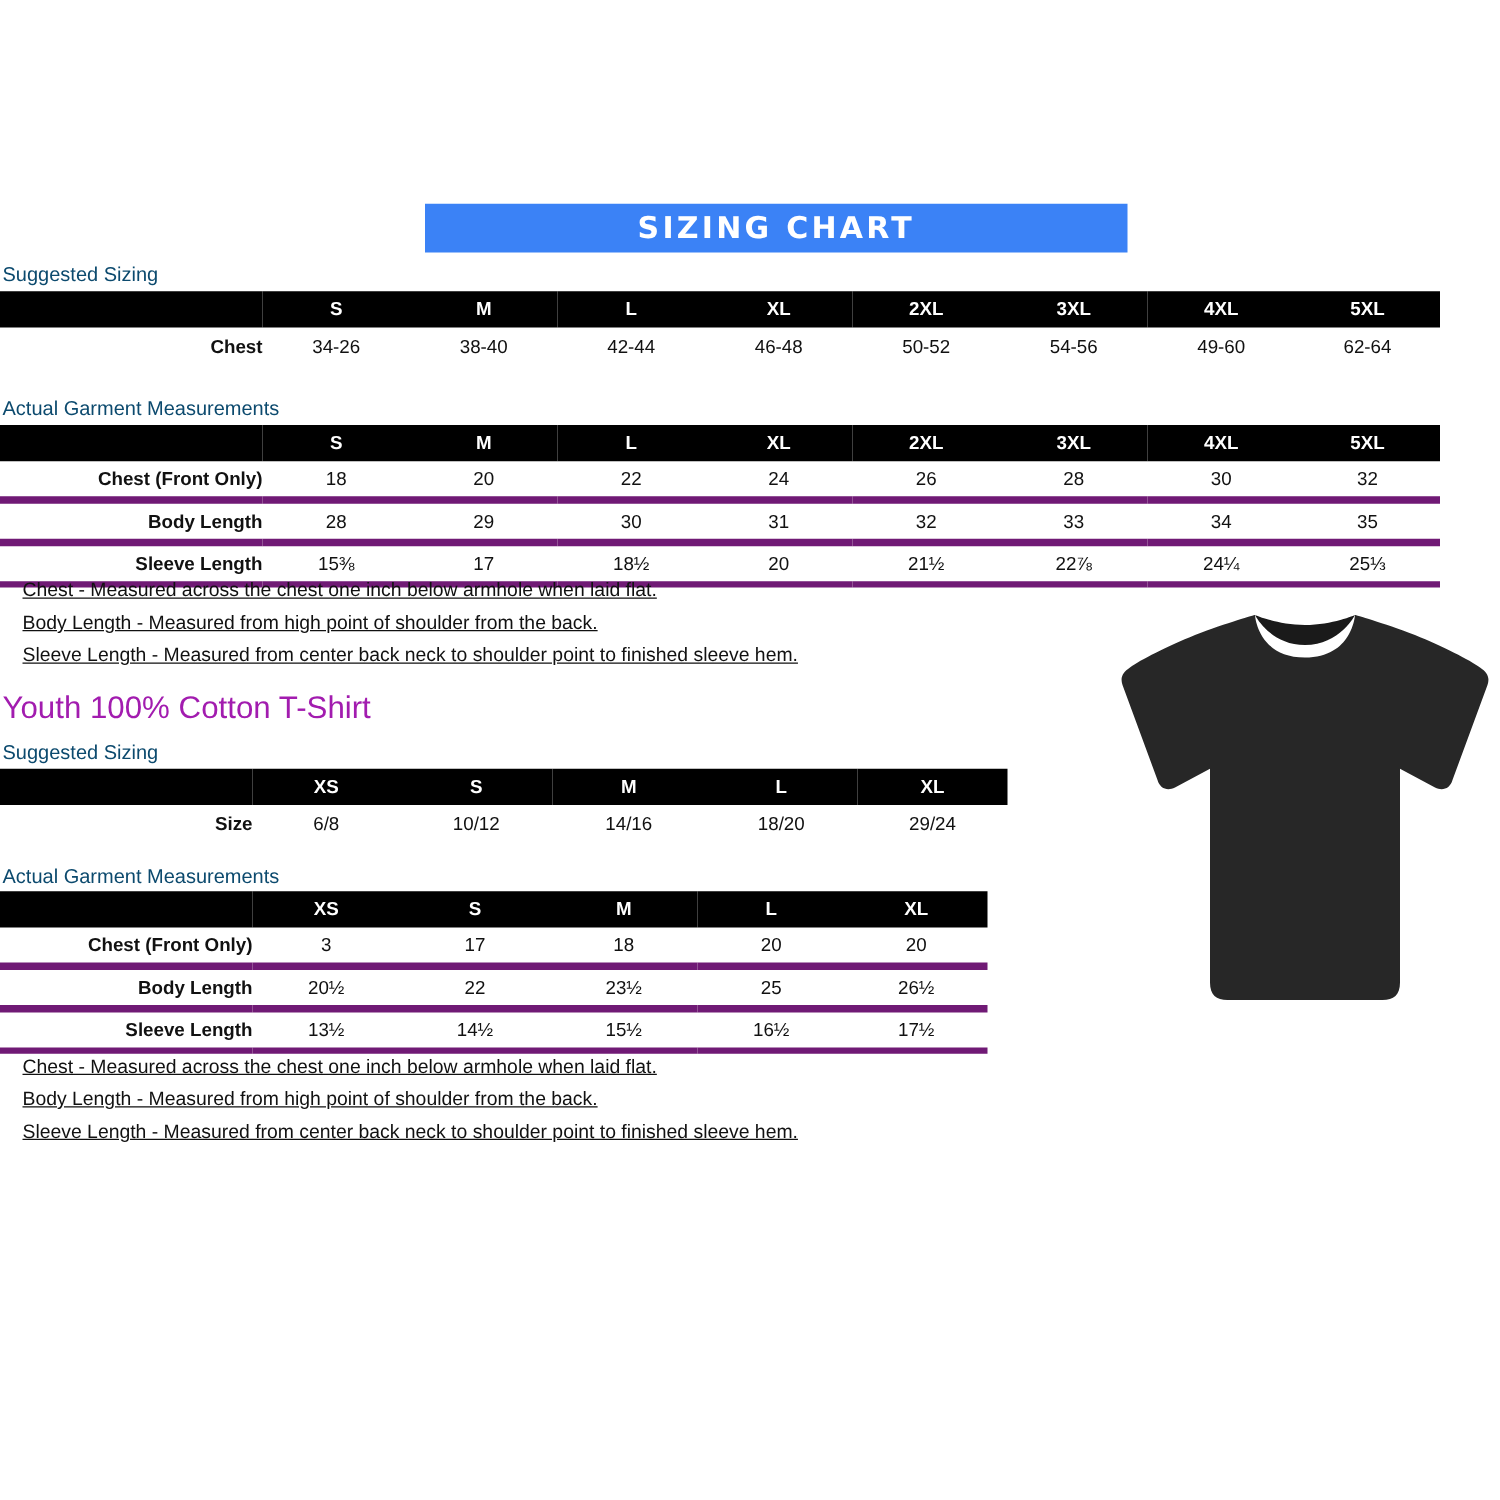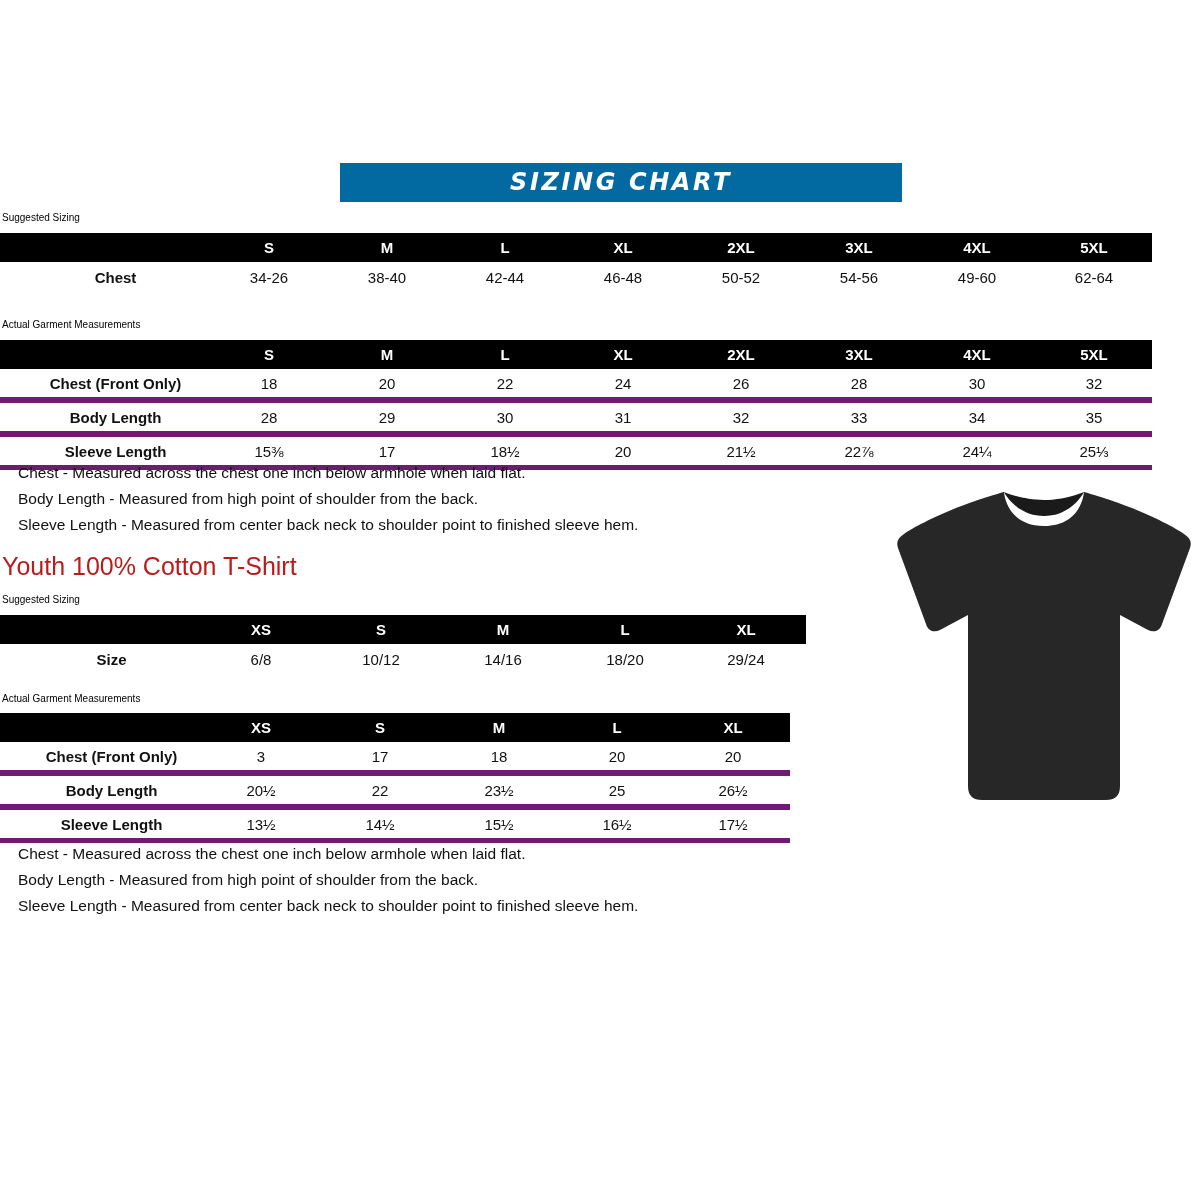--- a/index.html
+++ b/index.html
@@ -34,52 +34,51 @@
     letter-spacing: 0.2px;
     color: #111;
     white-space: nowrap;
   }
   .sizing-chart-banner {
     position: absolute;
     left: 340px;
     top: 163px;
     width: 562px;
     height: 39px;
-    background: #0369a1;
-    font-style: italic;
+    background: #3b82f6;
   }
   .sizing-chart-banner span {
     display: block;
     text-align: center;
     color: #fff;
     font-size: 24px;
     font-weight: 700;
     letter-spacing: 2.6px;
     line-height: 39px;
     font-family: "DejaVu Sans", sans-serif;
   }
 
   .sub-label {
     position: absolute;
-    font-size: 10px;
-    color: #000000;
+    font-size: 16px;
+    color: #0c4a6e;
     white-space: nowrap;
   }
   .lbl-suggested-1 { left: 2px; top: 212px; }
   .lbl-actual-1    { left: 2px; top: 319px; }
   .lbl-suggested-2 { left: 2px; top: 594px; }
   .lbl-actual-2    { left: 2px; top: 693px; }
 
   .youth-title {
     position: absolute;
     left: 2px;
     top: 552px;
     font-size: 25px;
     font-weight: 400;
-    color: #b91c1c;
+    color: #a21caf;
     white-space: nowrap;
   }
 
   
   table.sz {
     position: absolute;
     border-collapse: collapse;
     table-layout: fixed;
     font-size: 15px;
   }
@@ -98,21 +97,21 @@
   }
   table.sz thead th.rowhead {
     text-align: left;
   }
   table.sz tbody td {
     text-align: center;
     color: #111;
     border-bottom: 6px solid #701a75;
   }
   table.sz tbody td.rowhead {
-    text-align: center;
+    text-align: right;
     font-weight: 700;
     padding-left: 21px;
   }
   table.sz tbody tr:last-child td {
     border-bottom: 5px solid #701a75;
   }
 
   
   #adult-suggested { left: 0px; top: 233px; width: 1152px; }
   #adult-suggested thead th { height: 29px; }
@@ -132,20 +131,21 @@
   #youth-actual { left: 0px; top: 713px; width: 790px; }
   #youth-actual thead th { height: 29px; }
   #youth-actual tbody td { height: 28px; }
 
   
   .notes {
     position: absolute;
     font-size: 15.5px;
     color: #111;
     line-height: 26px;
+    text-decoration: underline;
   }
   .notes div { white-space: nowrap; }
   #notes-adult { left: 18px; top: 460px; }
   #notes-youth { left: 18px; top: 841px; }
 
   
   .shirt {
     position: absolute;
     left: 896px;
     top: 486px;

